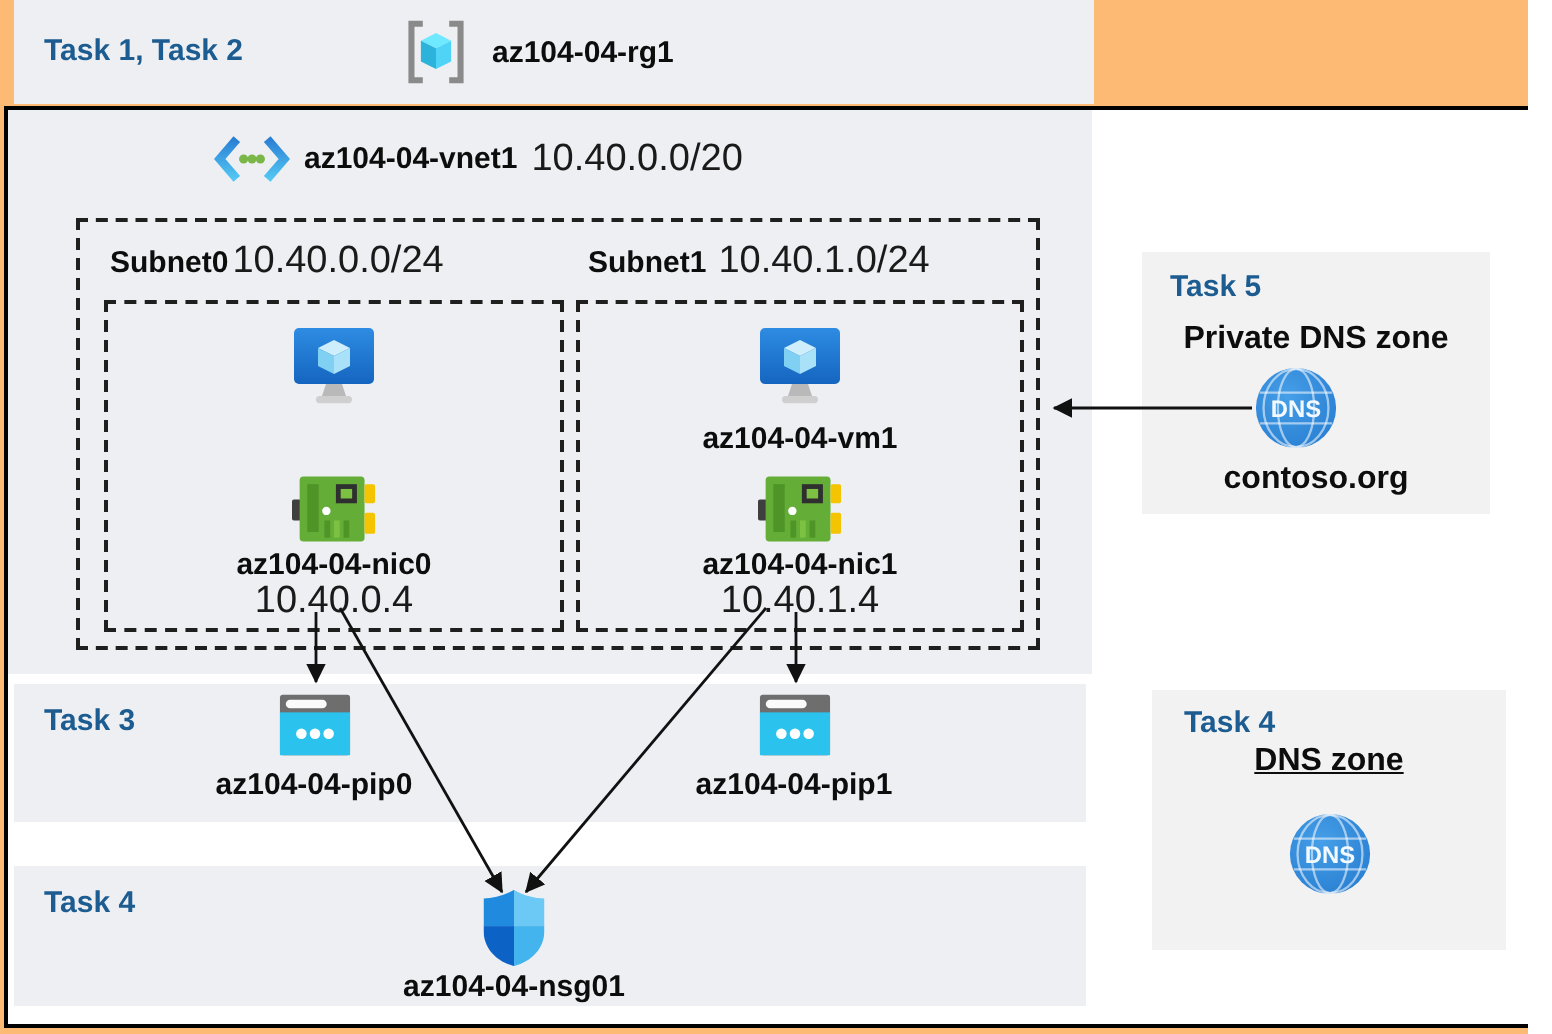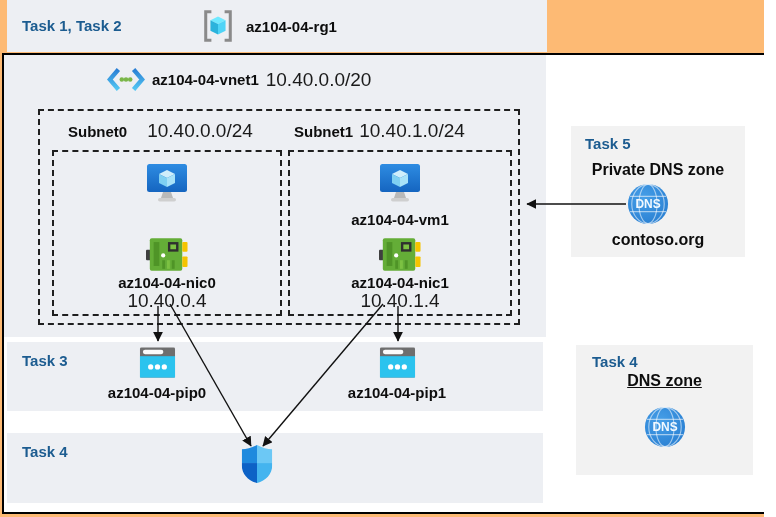--- a/index.html
+++ b/index.html
@@ -53,21 +53,21 @@
       <circle cx="15.6" cy="13.5" r="2.4" fill="#7ab648"></circle>
       <circle cx="20" cy="13.5" r="2.4" fill="#7ab648"></circle>
       <circle cx="24.4" cy="13.5" r="2.4" fill="#7ab648"></circle>
     </svg>
     <span class="lbl">az104-04-vnet1</span>
     <span class="val">10.40.0.0/20</span>
   </div>
 
   <div class="abs dashed" style="left:38px;top:109px;width:482px;height:216px;"></div>
 
-  <div class="abs row" style="left:68px;top:120px;gap:20px;">
+  <div class="abs row" style="left:55px;top:120px;gap:2px;">
     <span class="lbl">Subnet0</span>
     <span class="val">10.40.0.0/24</span>
   </div>
   <div class="abs dashed" style="left:52px;top:150px;width:230px;height:166px;"></div>
   <svg class="abs" style="left:145px;top:162px;" width="44" height="44" viewBox="0 0 44 44">
     <defs>
         <linearGradient id="vmg0" x1="0" y1="0" x2="0" y2="1">
       <stop offset="0" stop-color="#2e8ce2"></stop>
           <stop offset="1" stop-color="#1565c0"></stop>
     </linearGradient>
@@ -199,20 +199,21 @@
       <path d="M18,1 C13,4 7,5.5 2,5.5 V22 C2,32 9,38.5 18,41 C27,38.5 34,32 34,22 V5.5 C29,5.5 23,4 18,1 Z"></path>
     </clipPath>
       </defs>
     <g clip-path="url(#shc)">
       <rect x="0" y="0" width="18" height="20" fill="#1f8ade"></rect>
       <rect x="18" y="0" width="18" height="20" fill="#6cc8f5"></rect>
       <rect x="0" y="20" width="18" height="22" fill="#0d62c6"></rect>
       <rect x="18" y="20" width="18" height="22" fill="#44b4ef"></rect>
     </g>
   </svg>
+  <div class="abs lbl ctr" style="left:182px;top:485px;width:150px;">az104-04-nsg01</div>
 
   <svg id="arrows" class="abs" width="776" height="517" viewBox="0 0 776 517">
     <defs>
       <marker id="ah" markerWidth="8" markerHeight="8" refX="6.5" refY="3.5" orient="auto">
         <path d="M0,0 L7,3.5 L0,7 Z" fill="#111"></path>
       </marker>
     </defs>
     <line x1="158" y1="306" x2="158" y2="341" stroke="#111" stroke-width="1.4" marker-end="url(#ah)"></line>
     <line x1="398" y1="306" x2="398" y2="341" stroke="#111" stroke-width="1.4" marker-end="url(#ah)"></line>
     <line x1="170" y1="304" x2="251" y2="446" stroke="#111" stroke-width="1.4" marker-end="url(#ah)"></line>

